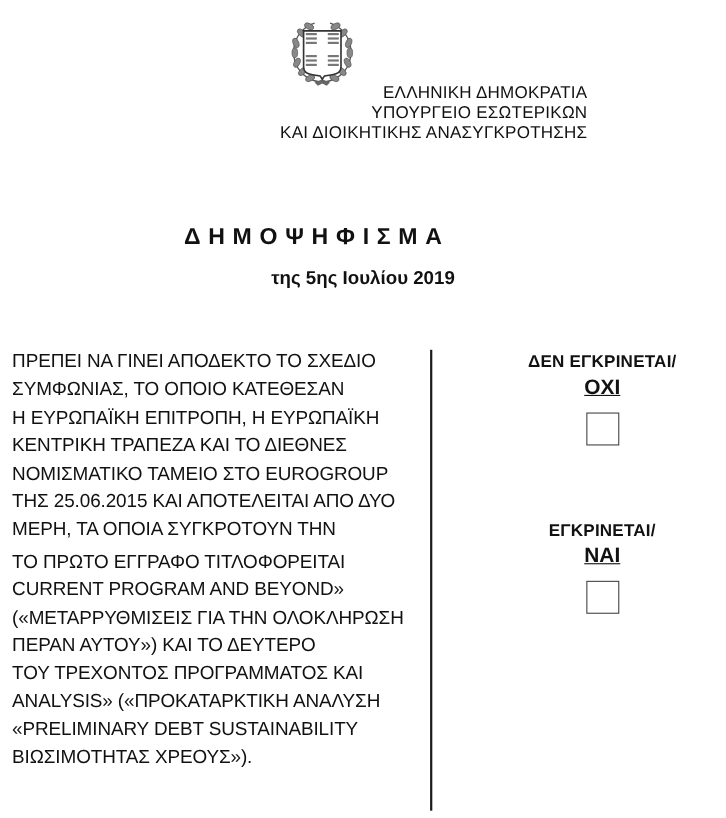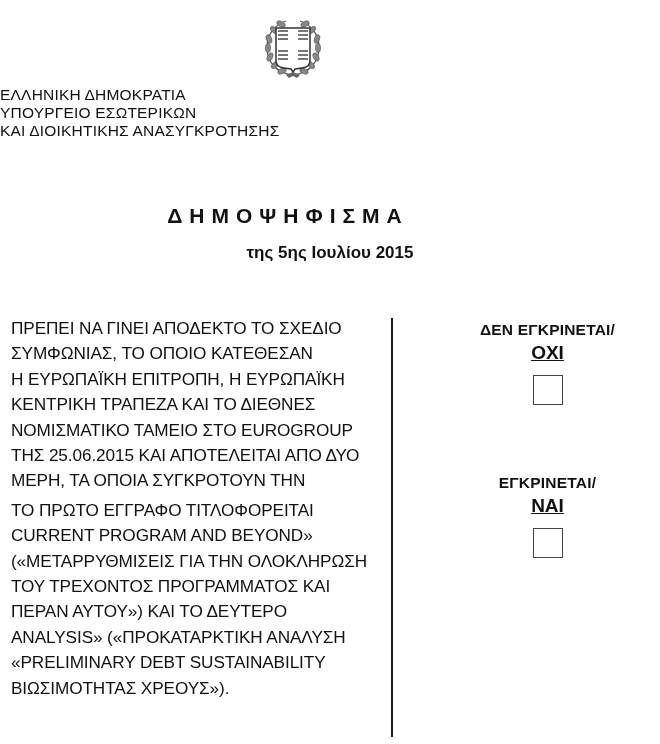--- a/index.html
+++ b/index.html
@@ -4,21 +4,21 @@
   <style>
     html, body { margin: 0; padding: 0; background: #ffffff; }
     body {
       width: 660px; height: 744px; position: relative; overflow: hidden;
       font-family: "Liberation Sans", "DejaVu Sans", sans-serif; color: #111111;
     }
     .emblem {
       position: absolute; left: 262px; top: 15px; width: 62px; height: 66px;
     }
     .header {
-      position: absolute; left: 0; top: 86px; width: 534px; text-align: left;
+      position: absolute; left: 0; top: 76px; width: 534px; text-align: right;
       font-size: 15.5px; line-height: 18px; letter-spacing: 0.2px;
     }
     .header div { margin: 0; }
     .header .l1 { padding-left: 0px; }
     .header .l3 { padding-left: 0px; }
     .title {
       position: absolute; left: 0; top: 204px; width: 576px; text-align: center;
       font-weight: bold; font-size: 21px; letter-spacing: 7px; padding-left: 0px;
     }
     .subtitle {
@@ -99,35 +99,35 @@
   </svg>
 </div>
 
 <div class="header">
   <div class="l1">ΕΛΛΗΝΙΚΗ ΔΗΜΟΚΡΑΤΙΑ</div>
   <div class="l2">ΥΠΟΥΡΓΕΙΟ ΕΣΩΤΕΡΙΚΩΝ</div>
   <div class="l3">ΚΑΙ ΔΙΟΙΚΗΤΙΚΗΣ ΑΝΑΣΥΓΚΡΟΤΗΣΗΣ</div>
 </div>
 
 <div class="title">ΔΗΜΟΨΗΦΙΣΜΑ</div>
-<div class="subtitle">της 5ης Ιουλίου 2015</div>
+<div class="subtitle">της 5ης Ιουλίου 2019</div>
 
 <div class="question">
   <p>ΠΡΕΠΕΙ ΝΑ ΓΙΝΕΙ ΑΠΟΔΕΚΤΟ ΤΟ ΣΧΕΔΙΟ</p>
   <p>ΣΥΜΦΩΝΙΑΣ, ΤΟ ΟΠΟΙΟ ΚΑΤΕΘΕΣΑΝ</p>
   <p>Η ΕΥΡΩΠΑΪΚΗ ΕΠΙΤΡΟΠΗ, Η ΕΥΡΩΠΑΪΚΗ</p>
   <p>ΚΕΝΤΡΙΚΗ ΤΡΑΠΕΖΑ ΚΑΙ ΤΟ ΔΙΕΘΝΕΣ</p>
   <p>ΝΟΜΙΣΜΑΤΙΚΟ ΤΑΜΕΙΟ ΣΤΟ EUROGROUP</p>
   <p>ΤΗΣ 25.06.2015 ΚΑΙ ΑΠΟΤΕΛΕΙΤΑΙ ΑΠΟ ΔΥΟ</p>
   <p>ΜΕΡΗ, ΤΑ ΟΠΟΙΑ ΣΥΓΚΡΟΤΟΥΝ ΤΗΝ</p>
   <p class="para2">ΤΟ ΠΡΩΤΟ ΕΓΓΡΑΦΟ ΤΙΤΛΟΦΟΡΕΙΤΑΙ</p>
   <p>CURRENT PROGRAM AND BEYOND»</p>
   <p>(«ΜΕΤΑΡΡΥΘΜΙΣΕΙΣ ΓΙΑ ΤΗΝ ΟΛΟΚΛΗΡΩΣΗ</p>
+  <p>ΠΕΡΑΝ ΑΥΤΟΥ») ΚΑΙ ΤΟ ΔΕΥΤΕΡΟ</p>
   <p>ΤΟΥ ΤΡΕΧΟΝΤΟΣ ΠΡΟΓΡΑΜΜΑΤΟΣ ΚΑΙ</p>
-  <p>ΠΕΡΑΝ ΑΥΤΟΥ») ΚΑΙ ΤΟ ΔΕΥΤΕΡΟ</p>
   <p>ANALYSIS» («ΠΡΟΚΑΤΑΡΚΤΙΚΗ ΑΝΑΛΥΣΗ</p>
   <p>«PRELIMINARY DEBT SUSTAINABILITY</p>
   <p>ΒΙΩΣΙΜΟΤΗΤΑΣ ΧΡΕΟΥΣ»).</p>
 </div>
 
 <div class="divider"></div>
 
 <div class="option opt-no">
   <div class="label">ΔΕΝ ΕΓΚΡΙΝΕΤΑΙ/</div>
   <div class="answer">ΟΧΙ</div>

